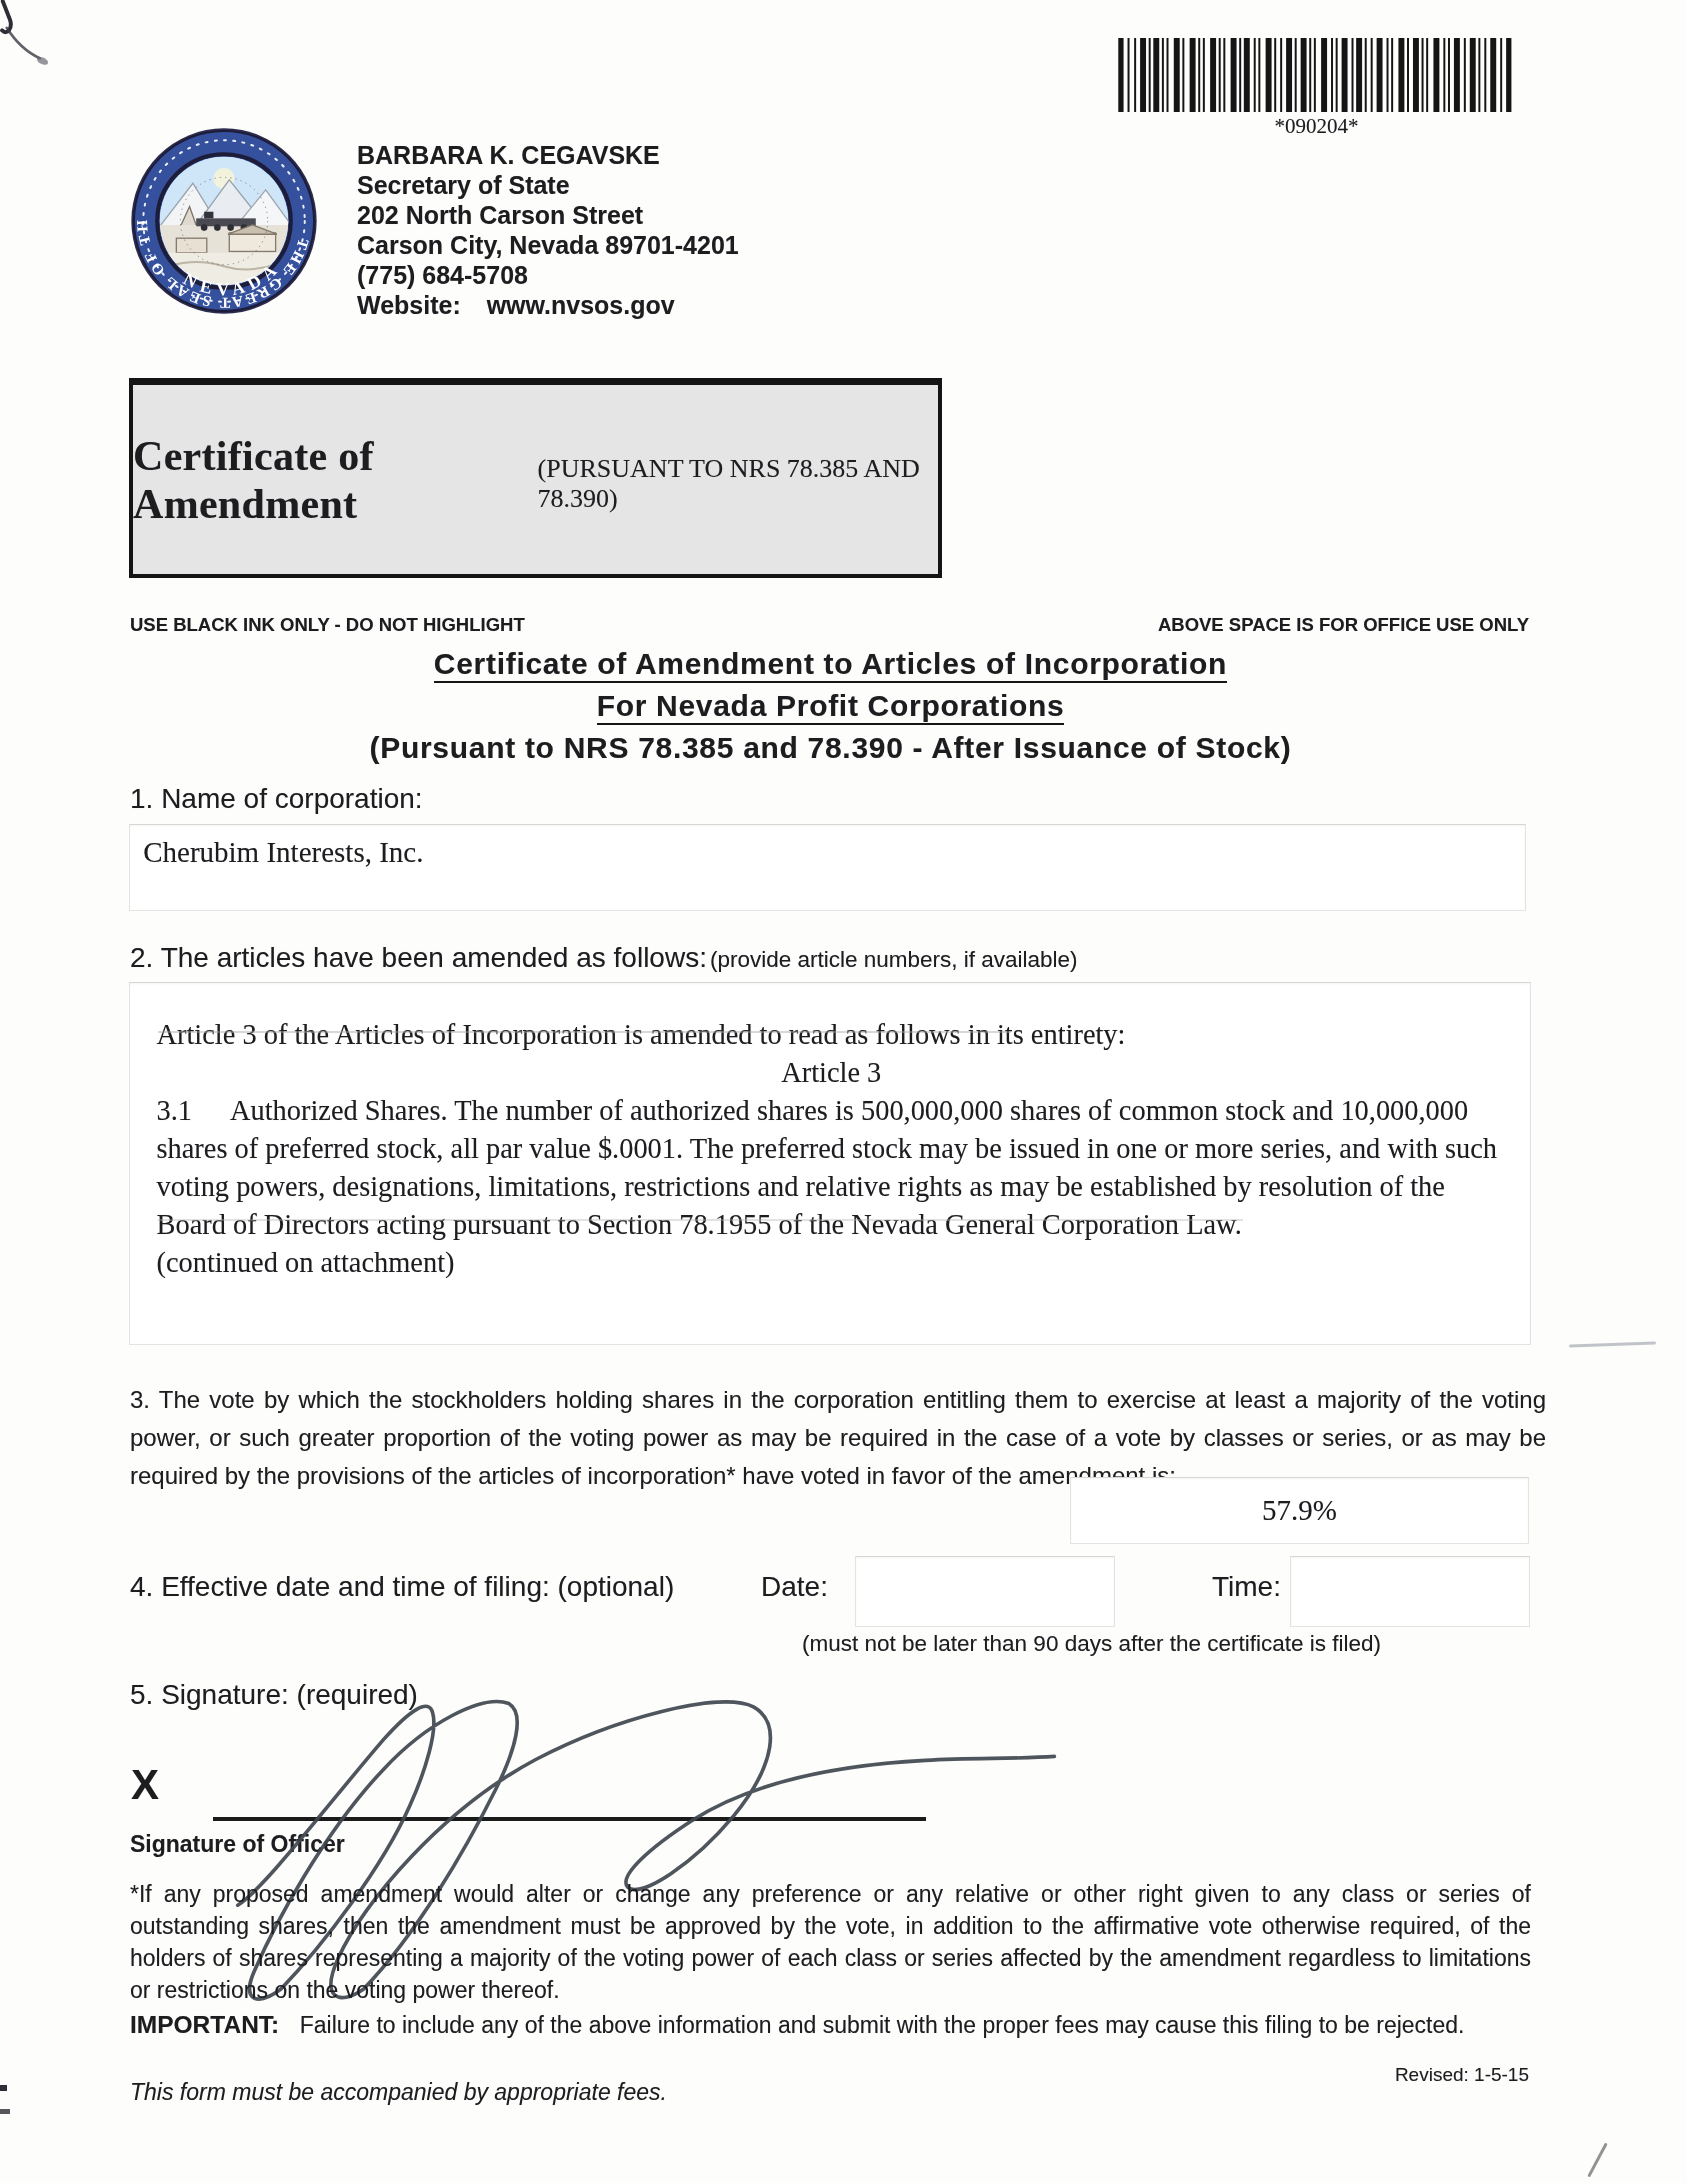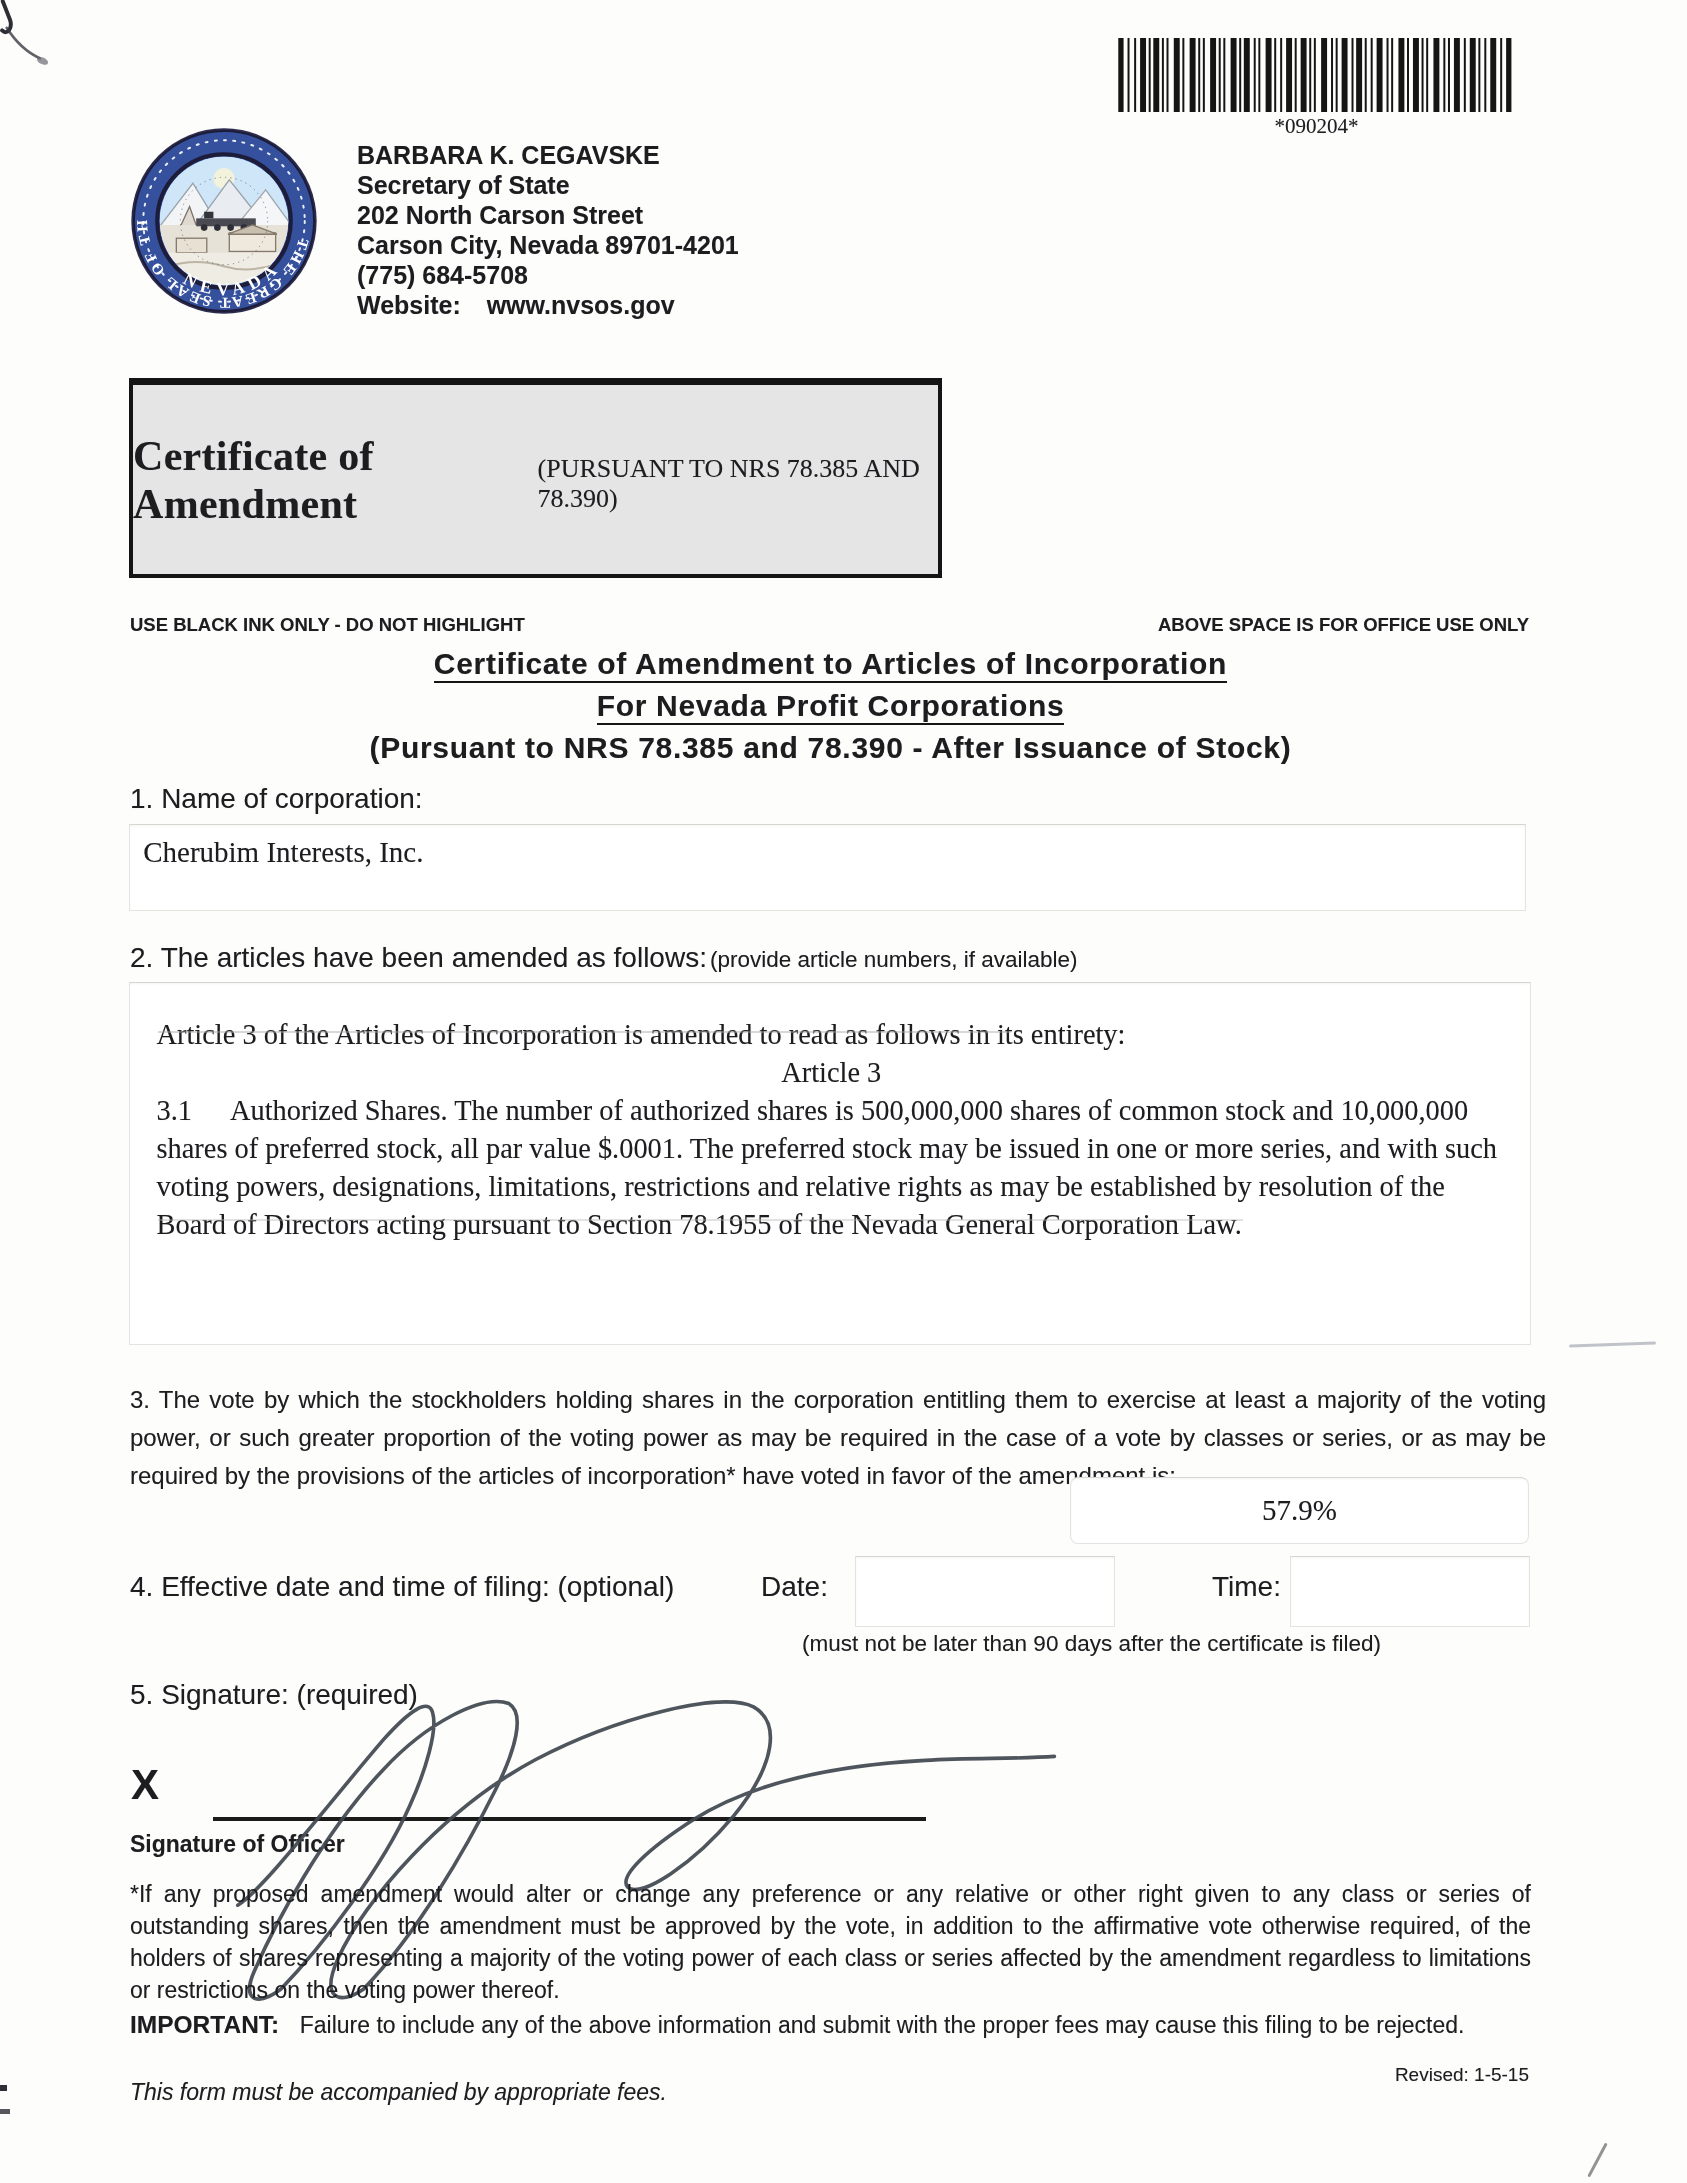--- a/index.html
+++ b/index.html
@@ -189,27 +189,28 @@
   <span class="sec-label">2. The articles have been amended as follows:</span>
   <span class="sec-note">(provide article numbers, if available)</span>
 </div>
 <div class="abs fieldbox" style="left:129px;top:982px;width:1400px;height:361px;">
   <div class="body-serif scan" style="padding:33px 24px 0 26.5px;">
     <div>Article 3 of the Articles of Incorporation is amended to read as follows in its entirety:</div>
     <div style="text-align:center;">Article 3</div>
     <div>
       <span style="margin-right:38px;">3.1</span><span>Authorized Shares. The number of authorized shares is 500,000,000 shares of common stock and 10,000,000 shares of preferred stock, all par value $.0001. The preferred stock may be issued in one or more series, and with such voting powers, designations, limitations, restrictions and relative rights as may be established by resolution of the Board of Directors acting pursuant to Section 78.1955 of the Nevada General Corporation Law.</span>
     </div>
+    <div>(continued on attachment)</div>
   </div>
   <div class="artifact" style="position:absolute;left:28px;top:48px;width:853px;height:2px;background:#a9a9a6;opacity:.45;"></div>
   <div class="artifact" style="position:absolute;left:28px;top:236px;width:1085px;height:2px;background:#b3b3b0;opacity:.38;"></div>
 </div>
 
 <div class="abs p3 scan" style="left:130px;top:1381px;width:1416px;">3. The vote by which the stockholders holding shares in the corporation entitling them to exercise at least a majority of the voting power, or such greater proportion of the voting power as may be required in the case of a vote by classes or series, or as may be required by the provisions of the articles of incorporation* have voted in favor of the amendment is:</div>
-<div class="abs fieldbox" style="left:1070px;top:1477px;width:457px;height:65px;border-radius:8px;">
+<div class="abs fieldbox" style="left:1070px;top:1477px;width:457px;height:65px;">
   <div class="entry scan" style="text-align:center;padding-top:16px;">57.9%</div>
 </div>
 
 <div class="abs sec-label scan" style="left:130px;top:1571px;">4. Effective date and time of filing: (optional)</div>
 <div class="abs sec-label scan" style="left:761px;top:1571px;">Date:</div>
 <div class="abs fieldbox" style="left:855px;top:1556px;width:258px;height:69px;"></div>
 <div class="abs sec-label scan" style="left:1212px;top:1571px;">Time:</div>
 <div class="abs fieldbox" style="left:1290px;top:1556px;width:238px;height:69px;"></div>
 <div class="abs sec-note scan" style="left:802px;top:1631px;">(must not be later than 90 days after the certificate is filed)</div>
 

